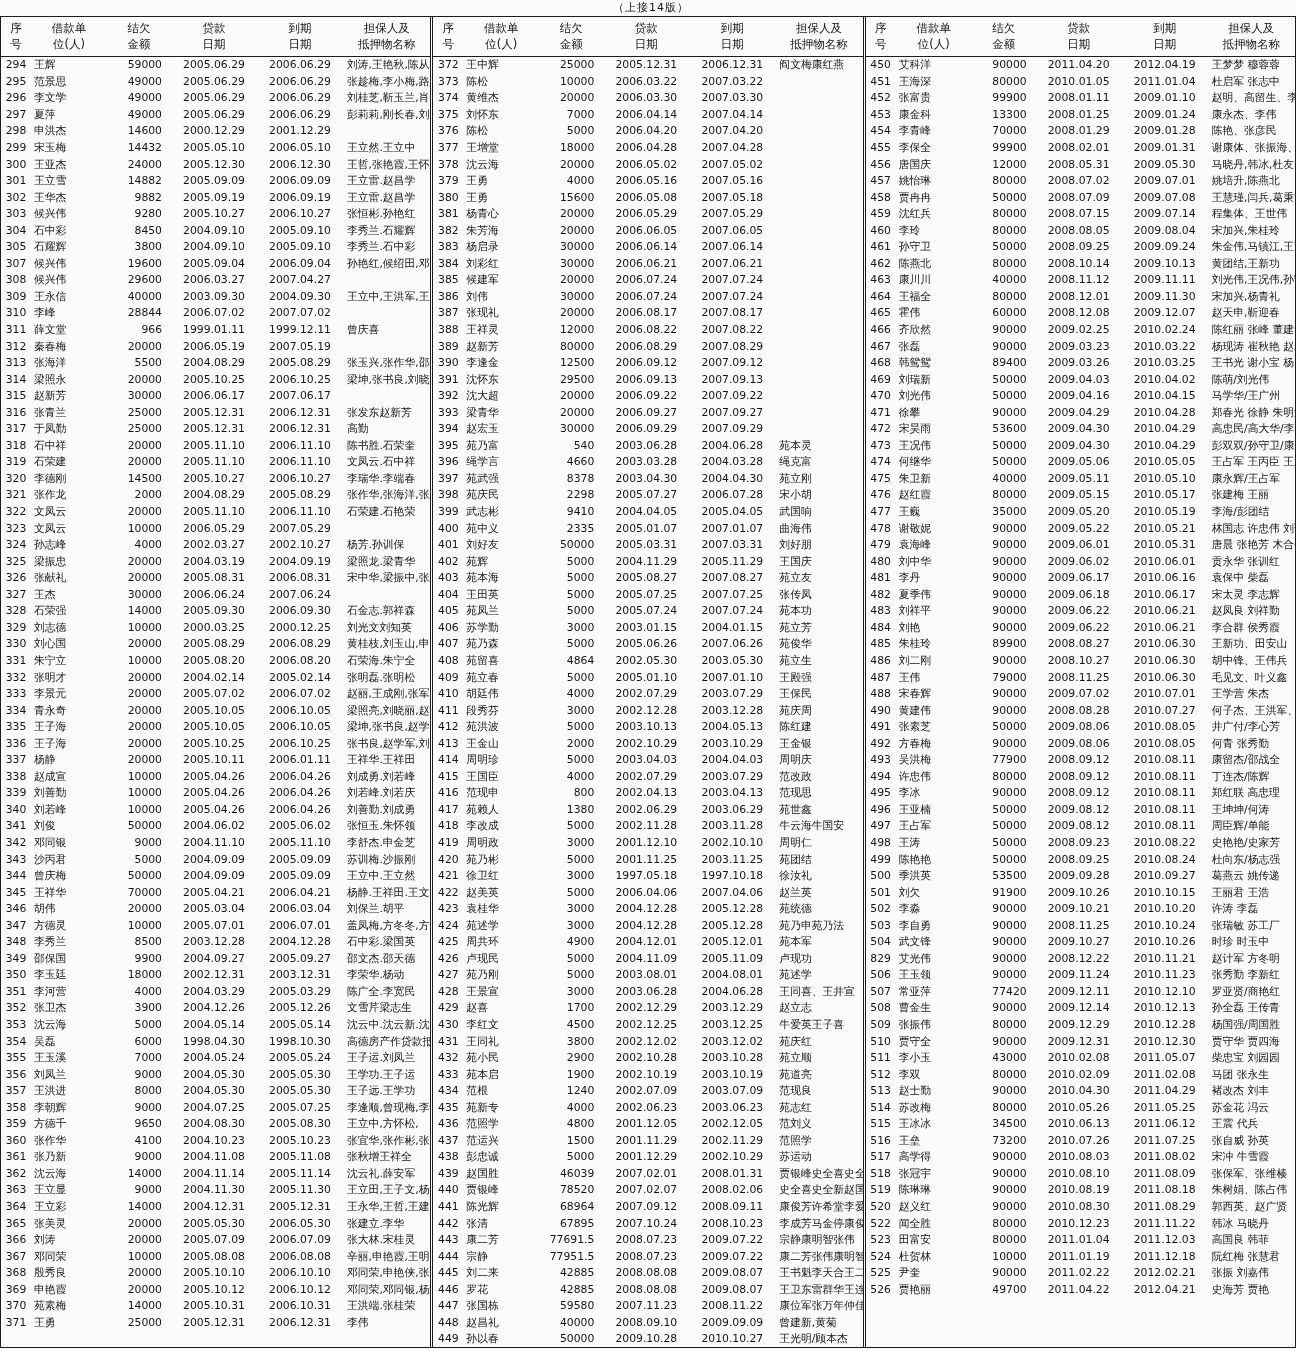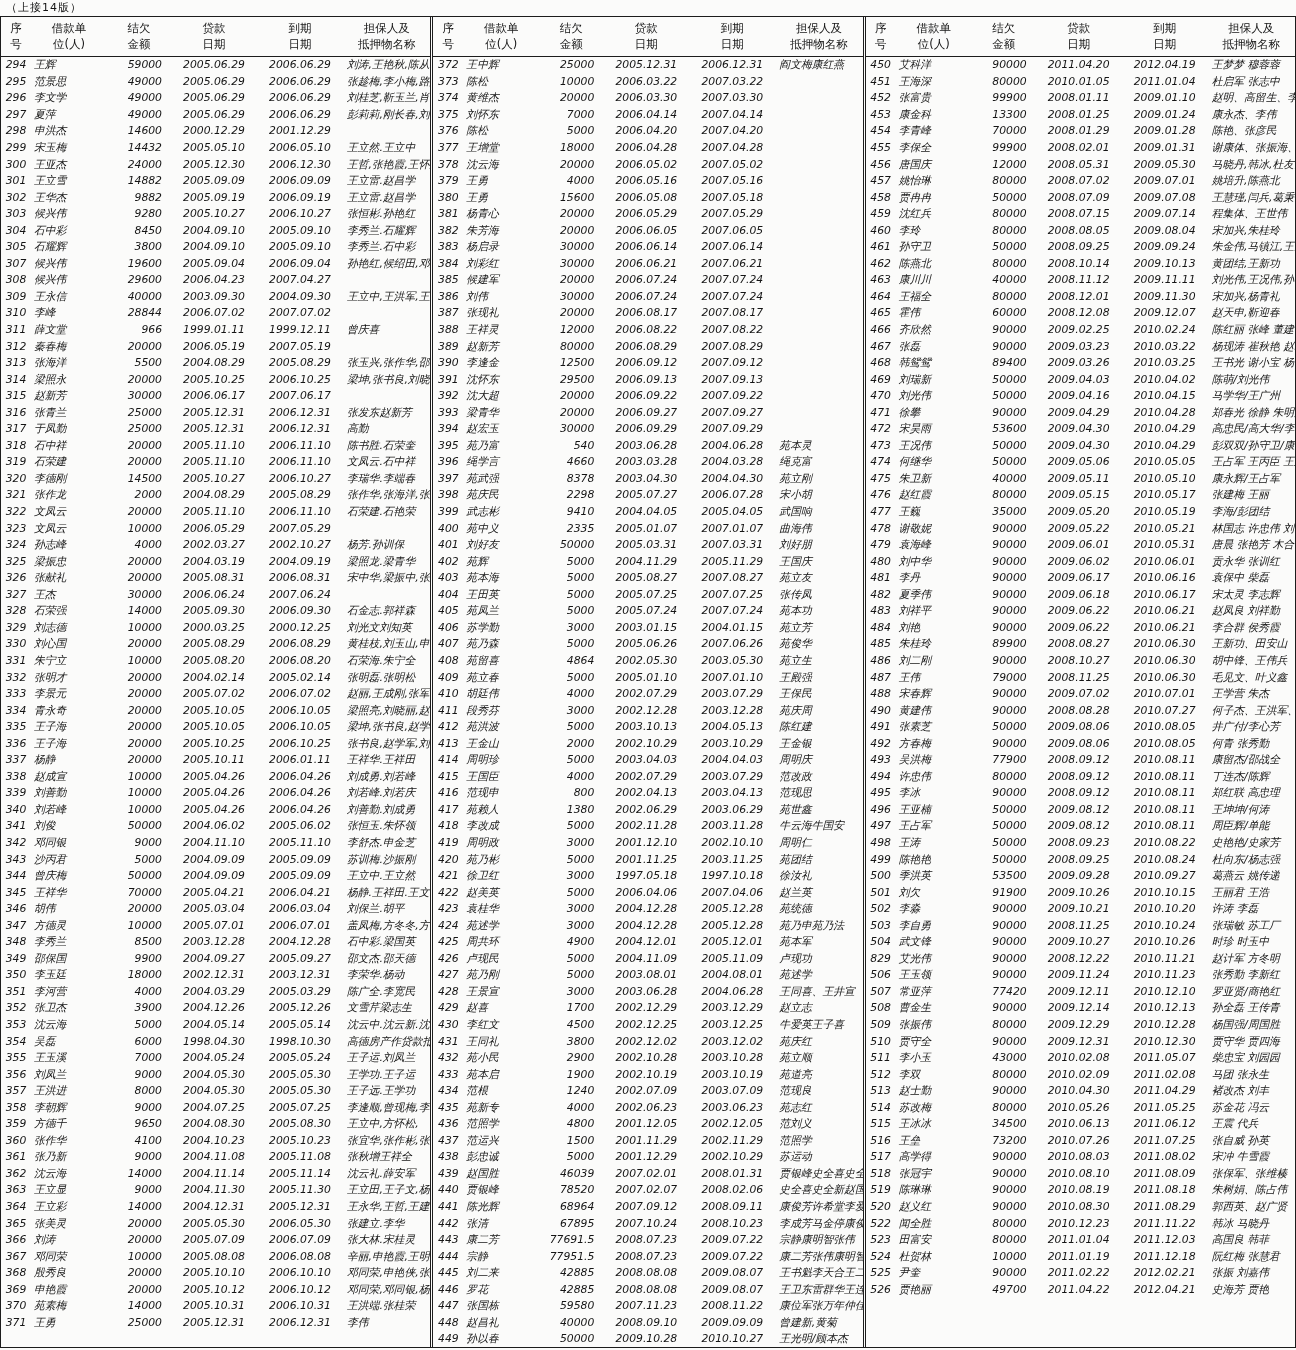--- a/index.html
+++ b/index.html
@@ -1,24 +1,24 @@
 <!DOCTYPE html>
 <html><head>
 <meta charset="utf-8">
 <style>
   html,body{margin:0;padding:0;background:#fbfbfa;}
   body{width:1296px;height:1350px;font-family:"DejaVu Sans","Liberation Sans",sans-serif;color:#151515;}
   .page{position:relative;width:1296px;height:1350px;overflow:hidden;background:#fbfbfa;}
-  .note{height:16px;font-size:11px;line-height:15px;padding-left:6px;letter-spacing:1px;}
+  .note{height:16px;font-size:11px;line-height:15px;padding-left:6px;letter-spacing:1px;text-align:center;}
   .tablewrap{display:flex;box-sizing:border-box;height:1332px;border-top:1.5px solid #1c1c1c;border-bottom:1.5px solid #1c1c1c;border-left:1px solid #1c1c1c;border-right:1px solid #1c1c1c;background:#fbfbfa;}
   .panel{flex:1 1 0;min-width:0;display:flex;flex-direction:column;overflow:hidden;}
   .panel + .panel{border-left:3px double #1c1c1c;}
   .thead{display:grid;grid-template-columns:30px 76px 64px 86px 86px 1fr;border-bottom:1.5px solid #1c1c1c;padding:3px 0 4px 0;}
   .th{font-size:11.5px;text-align:center;line-height:16px;white-space:nowrap;overflow:hidden;}
-  .rows{flex:1 1 auto;overflow:hidden;font-style:italic;}
+  .rows{flex:1 1 auto;overflow:hidden;}
   .row{display:grid;grid-template-columns:30px 76px 64px 86px 86px 1fr;height:16.55px;align-items:center;}
   .cell{font-size:10.8px;line-height:16px;white-space:nowrap;overflow:hidden;}
   .c-no{text-align:center;}
   .c-borrower{padding-left:3px;}
   .c-amount{text-align:right;padding-right:9px;}
   .c-date{text-align:center;}
   .c-guar{padding-left:4px;}
 </style>
 </head>
 <body>
@@ -138,21 +138,21 @@
             <div class="cell c-borrower">候兴伟</div>
             <div class="cell c-amount">19600</div>
             <div class="cell c-date">2005.09.04</div>
             <div class="cell c-date">2006.09.04</div>
             <div class="cell c-guar">孙艳红,候绍田,邓运兰</div>
           </div>
           <div class="row">
             <div class="cell c-no">308</div>
             <div class="cell c-borrower">候兴伟</div>
             <div class="cell c-amount">29600</div>
-            <div class="cell c-date">2006.04.23</div>
+            <div class="cell c-date">2006.03.27</div>
             <div class="cell c-date">2007.04.27</div>
             <div class="cell c-guar"></div>
           </div>
           <div class="row">
             <div class="cell c-no">309</div>
             <div class="cell c-borrower">王永信</div>
             <div class="cell c-amount">40000</div>
             <div class="cell c-date">2003.09.30</div>
             <div class="cell c-date">2004.09.30</div>
             <div class="cell c-guar">王立中,王洪军,王立然</div>

